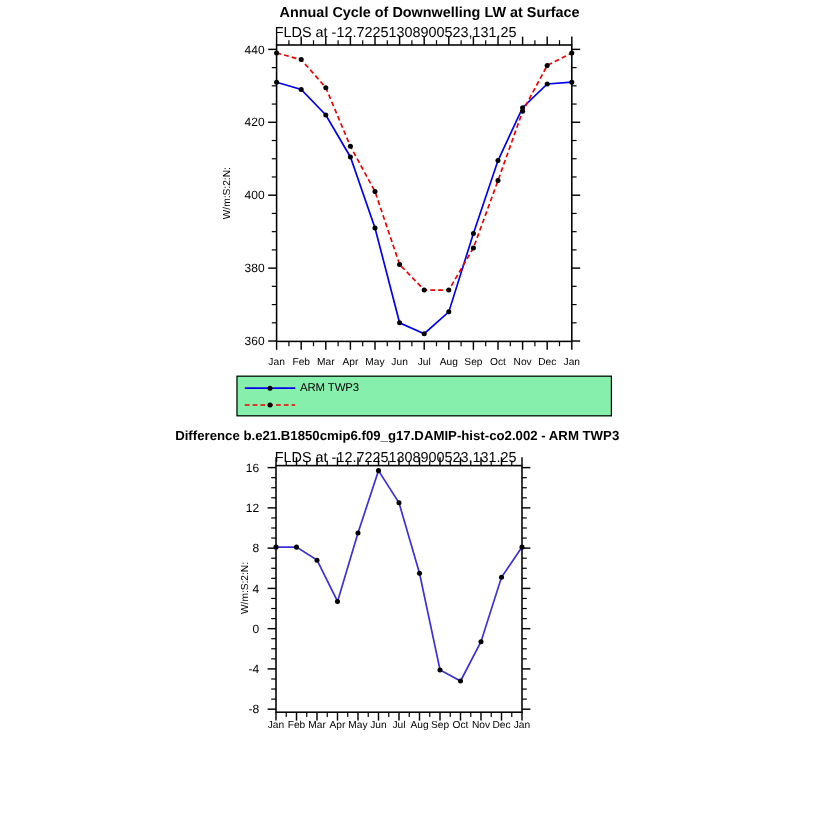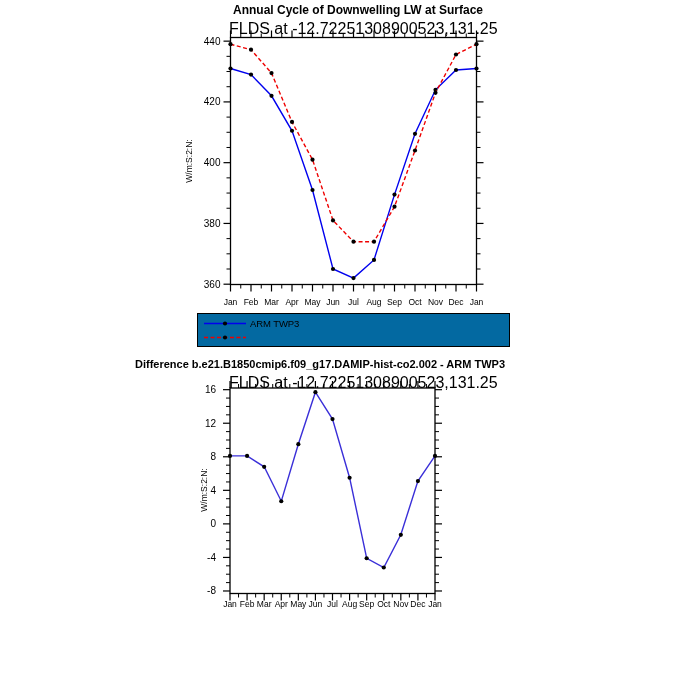--- a/index.html
+++ b/index.html
@@ -2,30 +2,30 @@
 <html><head>
 <meta charset="utf-8">
 <style>
   html,body{margin:0;padding:0;background:#ffffff;}
   .canvas{position:relative;width:700px;height:700px;background:#ffffff;
           font-family:"Liberation Sans",sans-serif;color:#000;overflow:hidden;}
   #charts-svg{position:absolute;left:0;top:0;}
   .title{position:absolute;font-weight:bold;font-size:12px;white-space:nowrap;
          transform:translateX(-50%);}
   .t-top{left:358px;top:3px;text-align:right;}
-  .t-bot{left:320px;top:358px;font-size:11px;}
-  .subtitle{position:absolute;font-size:16px;white-space:nowrap;}
+  .t-bot{left:331px;top:358px;font-size:11px;}
+  .subtitle{position:absolute;font-size:12px;white-space:nowrap;}
   .s-top{left:229px;top:20px;}
   .s-bot{left:229px;top:374px;}
   .ylabel{position:absolute;font-size:8.5px;white-space:nowrap;
           transform:translate(-50%,-50%) rotate(-90deg);}
   .yl-top{left:189px;top:161px;}
   .yl-bot{left:204px;top:490px;}
   .legend{position:absolute;left:197px;top:313px;width:311px;height:32px;
-          border:1.3px solid #000;background:#0369a1;}
+          border:1.3px solid #000;background:#86efac;}
   .lrow{position:absolute;left:5px;height:13px;display:flex;align-items:center;}
   .lrow.r0{top:3px;}
   .lrow.r1{top:17px;}
   .llabel{font-size:9.5px;margin-left:3px;white-space:nowrap;letter-spacing:-0.1px;}
 </style>
 </head>
 <body>
 
 <div class="canvas">
   <svg id="charts-svg" width="700" height="700">

